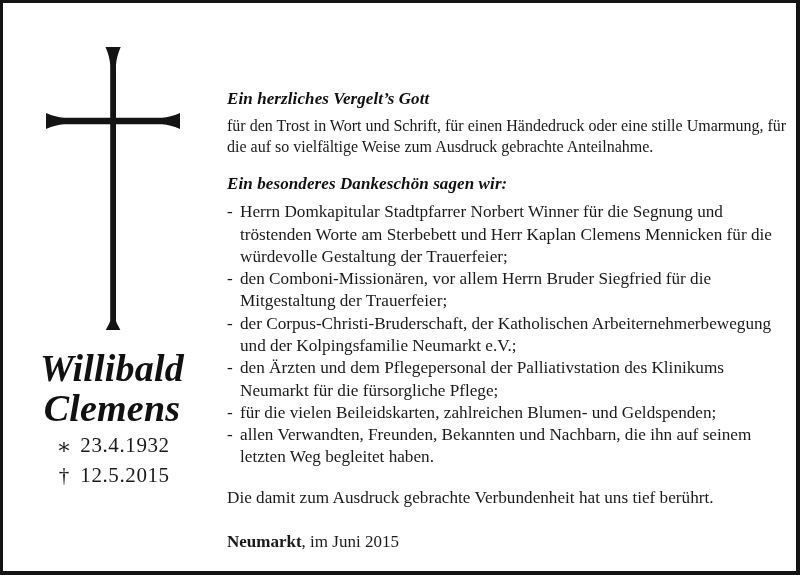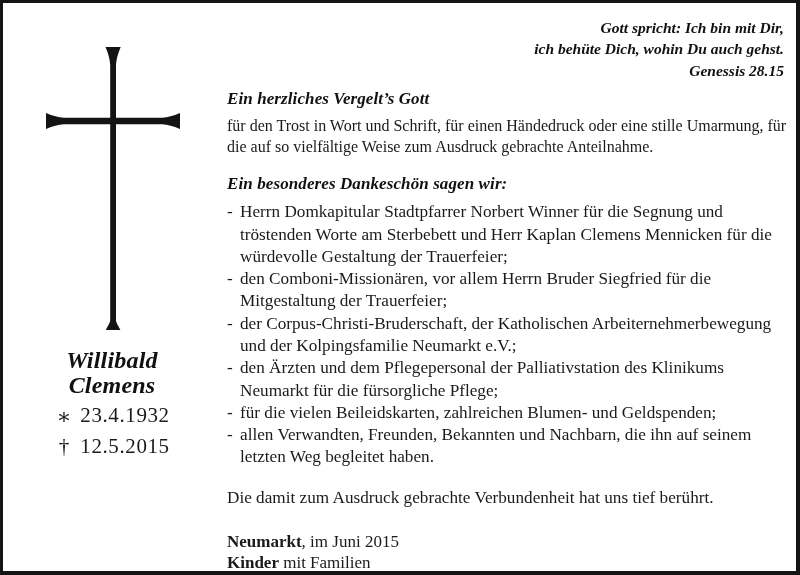--- a/index.html
+++ b/index.html
@@ -51,21 +51,21 @@
   #deceased-block {
     position: absolute;
     left: 0;
     top: 345px;
     width: 218px;
     text-align: center;
   }
   .deceased-name {
     font-style: italic;
     font-weight: 700;
-    font-size: 24px;
+    font-size: 38px;
     line-height: 1.06;
     letter-spacing: 0.2px;
     color: #111111;
     white-space: nowrap;
   }
   #deceased-dates {
     display: inline-block;
     text-align: left;
   }
   .date-row {
@@ -221,25 +221,20 @@
         <div class="date-row">
           <span class="date-symbol dagger">†</span><span class="date-value">12.5.2015</span>
         </div>
       </div>
     </div>
 
   </div>
 
   <div id="right-column">
 
-    <div id="scripture-quote">
-      <span>Gott spricht: Ich bin mit Dir,</span><br>
-      <span>ich behüte Dich, wohin Du auch gehst.</span>
-      <span class="verse-ref">Genessis 28.15</span>
-    </div>
 
     <div id="main-text">
 
       <h2 class="section-heading" id="heading-one">Ein herzliches Vergelt’s Gott</h2>
 
       <p class="body-paragraph">für den Trost in Wort und Schrift, für einen Händedruck oder eine stille Umarmung, für die auf  so vielfältige Weise zum Ausdruck gebrachte Anteilnahme.</p>
 
       <h2 class="section-heading" id="heading-two">Ein besonderes Dankeschön sagen wir:</h2>
 
       <ul id="thanks-list">
@@ -251,19 +246,16 @@
           <li><span class="dash-marker">-</span><span>allen Verwandten, Freunden, Bekannten und Nachbarn, die ihn auf seinem letzten Weg begleitet haben.</span></li>
         </ul>
 
       <div id="closing-line">Die damit zum Ausdruck gebrachte Verbundenheit hat uns tief  berührt.</div>
     </div>
 
     <div id="signature-row">
       <div id="signature-left">
         <span class="bold-part">Neumarkt</span><span>, im Juni 2015</span>
       </div>
-      <div id="signature-right">
-        <span class="bold-part">Kinder</span><span> mit Familien</span>
-      </div>
     </div>
 
   </div>
 </div>
 
 </body></html>

